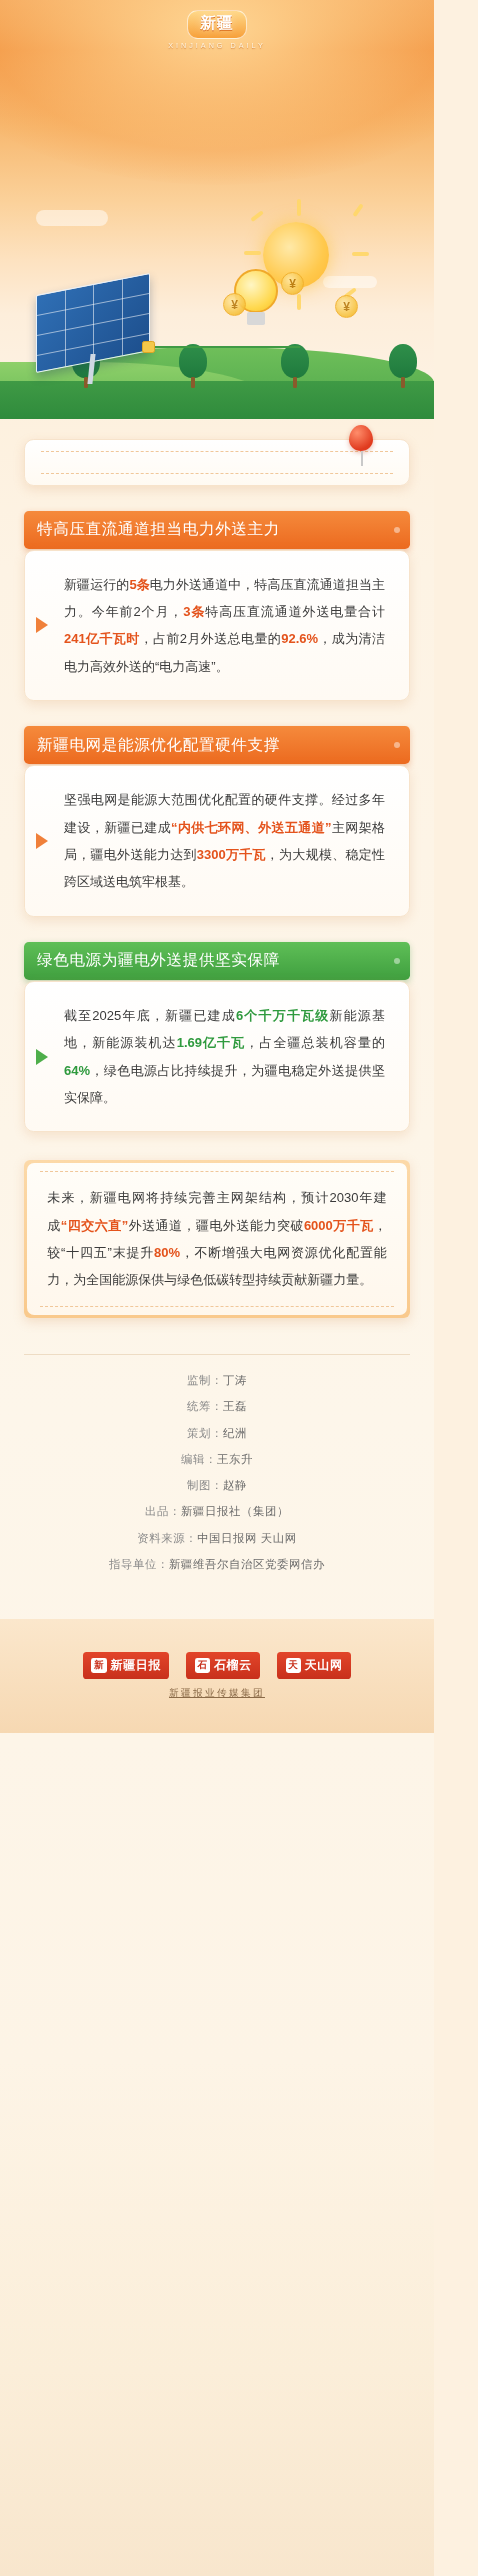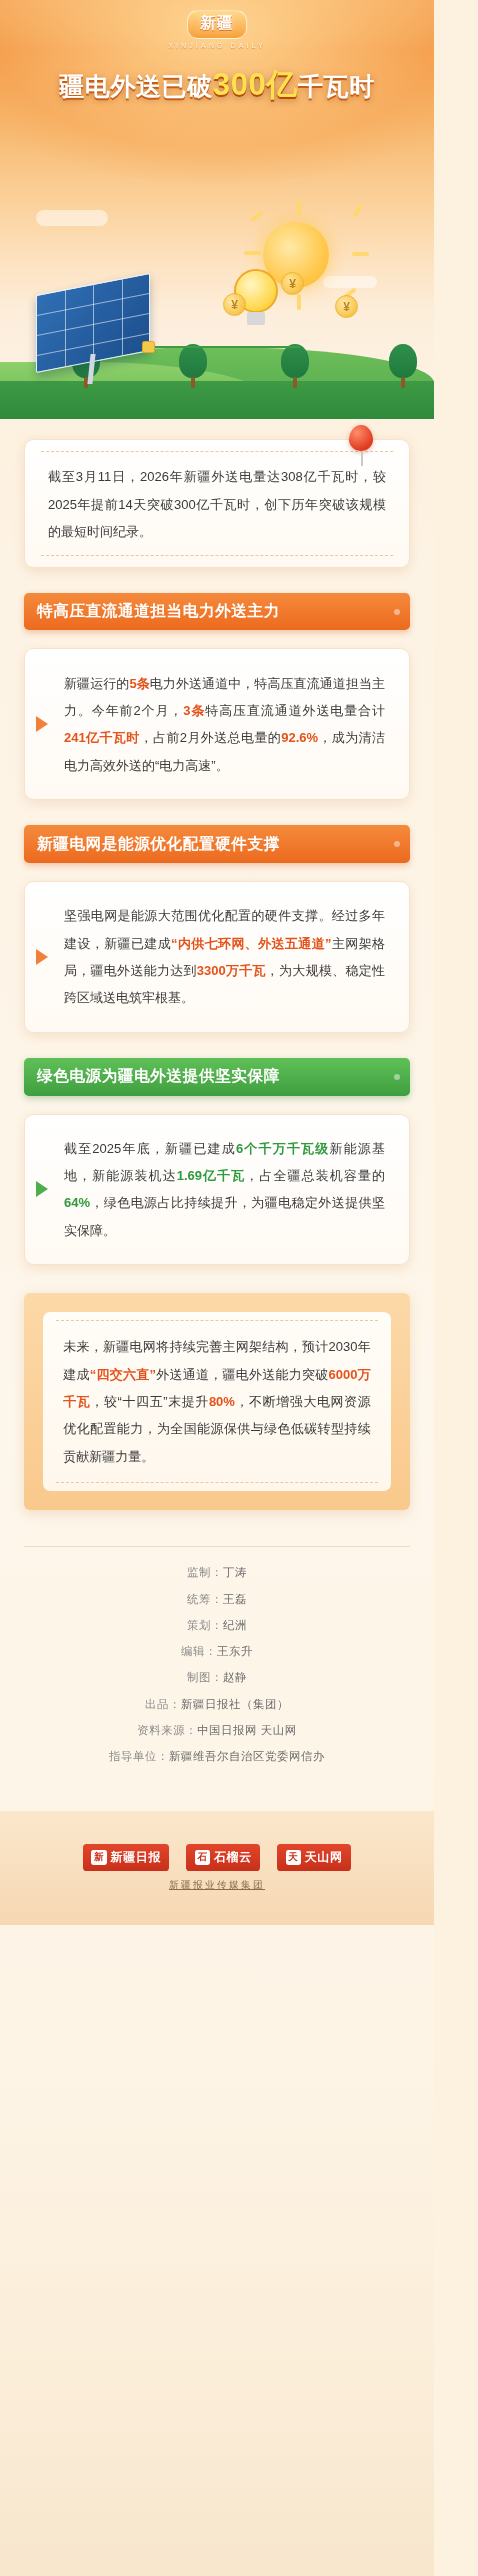--- a/index.html
+++ b/index.html
@@ -149,53 +149,53 @@
     width: 24px; height: 26px; border-radius: 50% 50% 50% 50%/ 58% 58% 42% 42%;
     background: radial-gradient(circle at 34% 30%, #ff8d6b, #e03b1f 70%);
     box-shadow: 0 1.8px 4.8px rgba(190,60,30,.35);
   }
   .balloon .s { width: 1.2px; height: 15.6px; background: #c9c9c9; margin: 0 auto; }
 
   .block { margin: 25px 24px 0; }
   .ribbon {
     position: relative; display: block; width: 100%;
     background: linear-gradient(180deg,#f58a3c,#ec6a1f);
-    color: #fff; font-size: 15.6px; font-weight: 700; letter-spacing: 0.6px;
+    color: #fff; font-size: 15.6px; font-weight: 400; letter-spacing: 0.6px;
     padding: 8.4px 13px; border-radius: 4.8px;
     box-shadow: 0 2.4px 6px rgba(214,95,30,.3);
   }
   .ribbon.green { background: linear-gradient(180deg,#5fbf57,#3f9f3f); box-shadow: 0 2.4px 6px rgba(60,150,60,.3); }
   .ribbon:after {
     content: ""; position: absolute; right: 9.6px; top: 50%; transform: translateY(-50%);
     width: 6px; height: 6px; border-radius: 50%; background: rgba(255,255,255,.45);
   }
   .body-card {
     position: relative;
-    margin-top: 18px;
+    margin-top: 1px;
     background: linear-gradient(180deg,#ffffff,#fffaf3);
     border-radius: 9.6px;
     padding: 20.3px 24px 20.3px 39px;
     box-shadow: 0 3.6px 10.8px rgba(216,150,95,.2);
     border: 0.6px solid #f7e3cb;
   }
   .body-card .arrow {
     position: absolute; left: 10.8px; top: 50%; transform: translateY(-50%);
     width: 0; height: 0; border-top: 8.4px solid transparent; border-bottom: 8.4px solid transparent;
     border-left: 12px solid #f0803a;
   }
   .body-card.green .arrow { border-left-color: #4eae4a; }
   .body-text { font-size: 13px; line-height: 2.1; color: #3a3a3a; text-align: justify; }
   .hl { color: #e4531c; font-weight: 700; }
   .hl-g { color: #2f9a3e; font-weight: 700; }
 
   .future-card {
     margin: 27.5px 24px 0;
     background: linear-gradient(180deg,#fcd9a8,#f9c98c);
     border-radius: 6px;
-    padding: 19px;
+    padding: 3px;
     box-shadow: 0 3.6px 10.8px rgba(216,150,95,.25);
   }
   .future-inner {
     background: linear-gradient(180deg,#fffdf8,#fff7ec);
     border-radius: 7.2px;
     padding: 21.5px 20.3px;
     position: relative;
   }
   .future-inner:before, .future-inner:after {
     content: ""; position: absolute; left: 13px; right: 13px; height: 0; border-top: 1.2px dashed #f0c79a;
@@ -240,23 +240,20 @@
 
   <div class="hero">
     <div class="hero-glow"></div>
 
     <div class="brand">
       <span class="brand-badge">新疆</span>
       <span class="brand-sub">XINJIANG DAILY</span>
     </div>
 
     <div class="headline-wrap">
-      <div class="headline">
-        <span>疆电外送已破</span><span class="big">300亿</span><span>千瓦时</span>
-      </div>
     </div>
 
     <div class="scene">
       <div class="cloud" style="left:36px; top:6px; width:72px; height:15.6px;"></div>
       <div class="cloud" style="left:323px; top:72px; width:54px; height:12px;"></div>
 
       <div class="sun"></div>
       <div class="ray" style="right:133px; top:-4.8px; width:3.6px; height:17px;"></div>
       <div class="ray" style="right:74px; top:-1.2px; width:3.6px; height:14.4px; transform:rotate(35deg);"></div>
       <div class="ray" style="right:65px; top:48px; width:17px; height:3.6px;"></div>
@@ -311,21 +308,20 @@
       <div class="coin" style="left:281px; bottom:124px;">¥</div>
       <div class="coin" style="left:335px; bottom:101px;">¥</div>
     </div>
   </div>
 
   <div class="lead-card">
     <div class="balloon">
       <div class="b"></div>
         <div class="s"></div>
     </div>
-    <p class="lead-text">截至3月11日，2026年新疆外送电量达308亿千瓦时，较2025年提前14天突破300亿千瓦时，创下历年突破该规模的最短时间纪录。</p>
   </div>
 
   <div id="blocks-container">
       <div class="block">
         <div class="ribbon">特高压直流通道担当电力外送主力</div>
         <div class="body-card">
           <div class="arrow"></div>
           <p class="body-text"><span>新疆运行的</span><span class="hl">5条</span><span>电力外送通道中，特高压直流通道担当主力。今年前2个月，</span><span class="hl">3条</span><span>特高压直流通道外送电量合计</span><span class="hl">241亿千瓦时</span><span>，占前2月外送总电量的</span><span class="hl">92.6%</span><span>，成为清洁电力高效外送的“电力高速”。</span></p>
         </div>
       </div>

